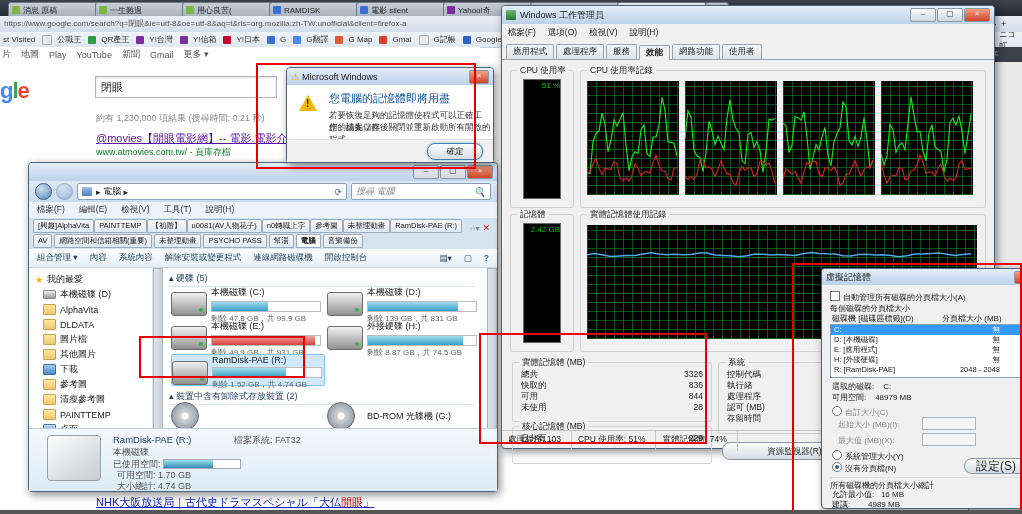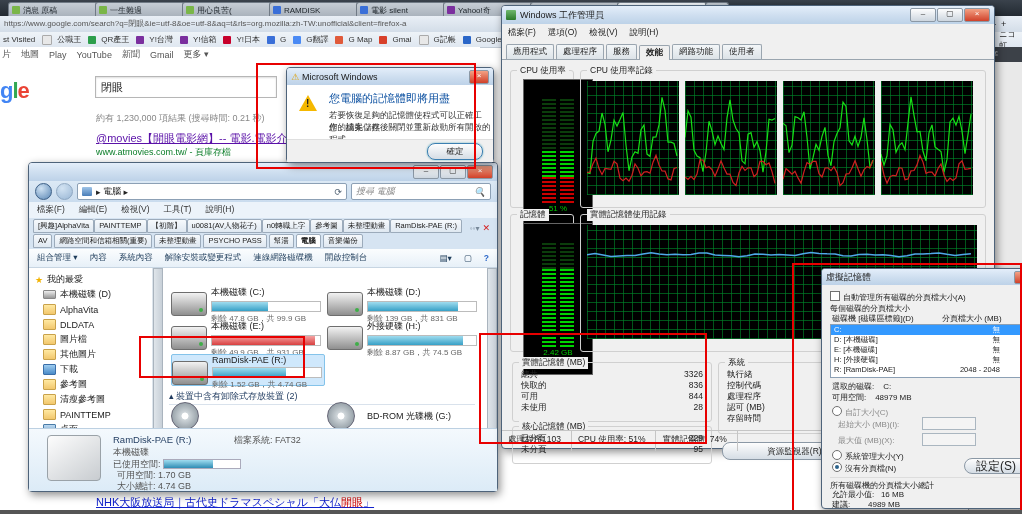--- a/index.html
+++ b/index.html
@@ -69,21 +69,21 @@
   .tm-tab.active{background:#f0f0f0;position:relative;top:1px;font-weight:bold;}
   .tm-group{position:absolute;border:1px solid #d0d0d0;border-radius:3px;}
   .g-label{position:absolute;top:-6px;left:6px;background:#f0f0f0;padding:0 3px;font-size:8.5px;color:#222;}
   .graph{background-color:#000;background-image:
     repeating-linear-gradient(0deg,rgba(0,130,40,.65) 0 1px,transparent 1px 9px),
     repeating-linear-gradient(90deg,rgba(0,130,40,.65) 0 1px,transparent 1px 9px);}
   svg.gsvg{position:absolute;left:0;top:0;}
   .lnG{fill:none;stroke:#16e016;stroke-width:1.2;}
   .lnR{fill:none;stroke:#d02020;stroke-width:1.2;}
   .lnB{fill:none;stroke:#4fa8e8;stroke-width:1.5;}
-  .gauge{position:relative;background:#000;border:1px solid #666;display:flex;flex-direction:column;justify-content:flex-end;padding:16px;}
+  .gauge{position:relative;background:#000;border:1px solid #666;display:flex;flex-direction:row;justify-content:flex-end;padding:0;}
   .ledseg{background-image:
      linear-gradient(90deg,#000 0 2px,transparent 2px 44%,#000 44% 56%,transparent 56% calc(100% - 2px),#000 calc(100% - 2px) 100%),
      repeating-linear-gradient(0deg,var(--c) 0 2px,#000 2px 4px);}
   .gval{color:#00c800;font-size:8px;text-align:center;height:11px;line-height:11px;}
   .srow{display:flex;justify-content:space-between;font-size:8.5px;padding:0 8px;height:11px;line-height:11px;color:#222;}
   .btn{border:1px solid #8b98a5;border-radius:8px;background:linear-gradient(#fdfdfd,#d5dde5);
     font-size:8.5px;text-align:center;color:#222;}
   .tm-status{position:absolute;display:flex;border-top:1px solid #c5c5c5;font-size:8.5px;color:#222;}
   .tm-status span{border-right:1px solid #c5c5c5;padding:3px 10px 0 6px;height:100%;}
   
@@ -358,20 +358,21 @@
             <span>桌面</span>
           </div>
         <div class="side-item" style="padding-left:8px">
             <span class="folder" style="background:linear-gradient(#d8e8f8,#98b8d8);border-color:#789"></span>
             <span>最近的位置</span>
           </div>
       </div>
       <div class="abs scroll" style="left:124px;top:0;width:8px;height:160px"></div>
 
       <div class="abs" style="left:132px;top:0;width:326px;height:160px">
+        <div class="sechdr abs" style="left:8px;top:4px;width:306px">▴ <span>硬碟 (5)</span></div>
 
         <div class="tile" style="left:10px;top:18px">
           <div class="hddicon"></div>
           <div style="margin-left:40px">
               <div class="tname">本機磁碟 (C:)</div>
             <div class="tbar">
                 <div class="tfill" style="width:52%"></div>
               </div>
             <div class="tinfo">剩餘 47.8 GB，共 99.9 GB</div>
             </div>
@@ -568,36 +569,32 @@
             </div>
         </div>
       </div>
       <div class="tm-group" style="left:10px;top:366px;width:198px;height:36px">
         <div class="g-label">核心記憶體 (MB)</div>
         <div style="padding-top:6px">
           <div class="srow">
               <span>已分頁</span>
               <span>229</span>
             </div>
-          <div class="srow">
-              <span>未分頁</span>
-              <span>95</span>
-            </div>
         </div>
       </div>
       <div class="tm-group" style="left:216px;top:302px;width:198px;height:70px">
         <div class="g-label">系統</div>
         <div style="padding-top:6px">
           <div class="srow">
+              <span>控制代碼</span>
+              <span>33581</span>
+            </div>
+          <div class="srow">
               <span>執行緒</span>
               <span>1174</span>
-            </div>
-          <div class="srow">
-              <span>控制代碼</span>
-              <span>33581</span>
             </div>
           <div class="srow">
               <span>處理程序</span>
               <span>103</span>
             </div>
           <div class="srow">
               <span>認可 (MB)</span>
               <span>5193 / 5372</span>
             </div>
           <div class="srow">
@@ -629,21 +626,21 @@
     <div class="vlist" style="left:8px;top:55px;width:198px;height:52px">
       <div class="vlrow sel">
           <span>C:</span>
           <span class="val">無</span>
         </div>
       <div class="vlrow">
           <span>D:   [本機磁碟]</span>
           <span class="val">無</span>
         </div>
       <div class="vlrow">
-          <span>E:   [本機磁碟]</span>
+          <span>E:   [應用程式]</span>
           <span class="val">無</span>
         </div>
       <div class="vlrow">
           <span>H:   [外接硬碟]</span>
           <span class="val">無</span>
         </div>
       <div class="vlrow">
           <span>R:   [RamDisk-PAE]</span>
           <span class="val">2048 - 2048</span>
         </div>

